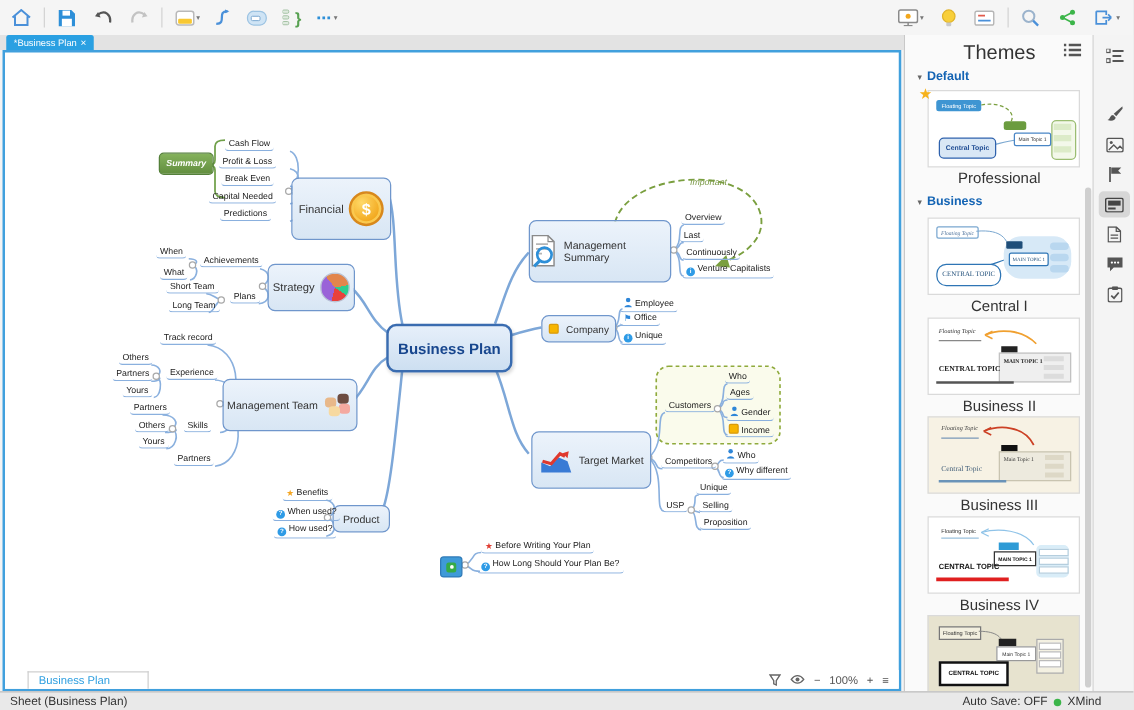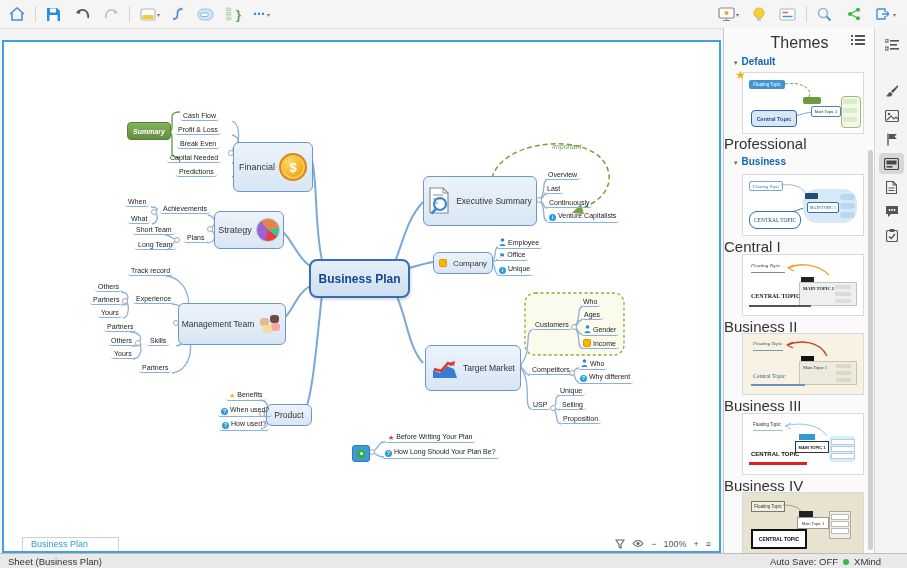--- a/index.html
+++ b/index.html
@@ -41,21 +41,21 @@
   .sheettab{margin-left:18px;height:13px;background:#fff;border:1px solid #cfcfcf;border-bottom:none;color:#2e9fe0;font-size:9px;display:flex;align-items:center;padding:0 30px 0 8px;}
   .zoomctl{margin-left:auto;display:flex;align-items:center;gap:7px;padding-right:8px;color:#555;font-size:9px;}
   .zoomctl span{cursor:default;}
   
   .panel{position:absolute;left:723px;top:28px;width:151px;height:525px;background:#fafafa;border-left:1px solid #c8c8c8;overflow:hidden;}
   .ptitle{position:absolute;left:0;top:6px;width:100%;text-align:center;font-size:16px;color:#333;}
   .plist-icon{position:absolute;right:10px;top:6px;}
   .psec{position:absolute;left:10px;font-size:10px;font-weight:bold;color:#1464b4;}
   .psec .tri{color:#666;font-size:7px;margin-right:4px;font-weight:normal;}
   .thumb{position:absolute;left:18px;width:120px;height:60px;background:#fff;border:1px solid #dadada;overflow:hidden;}
-  .tlabel{position:absolute;left:0;width:151px;text-align:left;font-size:15px;color:#333;}
+  .tlabel{position:absolute;left:0;width:151px;text-align:center;font-size:12px;color:#333;}
   .favstar{position:absolute;left:11px;font-size:12px;color:#f6b21b;z-index:3;}
   .t-chip{position:absolute;font-size:4.5px;white-space:nowrap;display:flex;align-items:center;justify-content:center;}
   .serif{font-family:"Liberation Serif","DejaVu Serif",serif;}
   .bar{position:absolute;}
   .pscroll{position:absolute;right:2px;top:122px;width:5px;height:400px;background:#cfcfcf;border-radius:3px;}
   
   .strip{position:absolute;left:874px;top:28px;width:33px;height:525px;background:#f4f4f4;border-left:1px solid #d6d6d6;}
   .sbtn{position:absolute;left:4px;width:25px;height:21px;display:flex;align-items:center;justify-content:center;border-radius:4px;}
   .sbtn.active{background:#d7d7d7;}
   
@@ -166,20 +166,26 @@
     </div>
     <div class="tb" style="margin-left:9px;margin-right:8px">
       <svg width="16" height="14" viewBox="0 0 16 14">
           <path d="M1 2 H9 V5 M9 9 V12 H1 V2" fill="none" stroke="#4a90d9" stroke-width="1.4"></path>
           <path d="M6 7 H13 M13 7 L10.5 4.5 M13 7 L10.5 9.5" stroke="#4a90d9" stroke-width="1.4" fill="none"></path>
         </svg>
       <span class="caret">▾</span>
     </div>
   </div>
 
+  <div class="tabbar">
+    <div class="doctab">
+      <span>*Business Plan</span>
+      <span class="x">×</span>
+    </div>
+  </div>
 
   <div class="canvas">
 
     <svg class="wires" width="715" height="494">
 
       <rect x="521" y="251" width="99" height="62" rx="10" fill="rgba(246,248,220,0.55)" stroke="#8faa3c" stroke-width="1.3" stroke-dasharray="3,2.5"></rect>
 
       <g fill="none" stroke="#7da7d8" stroke-width="2">
         <path d="M318,218 C310,182 314,136 307,114"></path>
         <path d="M306,224 C292,214 290,200 278,189"></path>
@@ -294,21 +300,21 @@
     </div>
 
     <div class="box" style="left:419px;top:134px;width:112px;height:48px;font-size:8.5px">
       <svg width="24" height="28" viewBox="0 0 24 28">
         <path d="M2 1 H15 L20 6 V26 H2 Z" fill="#fff" stroke="#8a8a8a" stroke-width="1.2"></path>
         <path d="M15 1 V6 H20" fill="none" stroke="#8a8a8a"></path>
         <path d="M5 8 H15 M5 12 H15 M5 16 H10" stroke="#b5b5b5" stroke-width="1.4"></path>
         <circle cx="12" cy="17" r="6" fill="none" stroke="#2d8fd8" stroke-width="2.2"></circle>
         <path d="M8 22 L3.5 26.5" stroke="#2d8fd8" stroke-width="2.6"></path>
       </svg>
-      <span>Executive Summary</span>
+      <span>Management Summary</span>
     </div>
 
     <div class="box" style="left:429px;top:210px;width:58px;height:20px;font-size:8px">
       <span class="mky"></span>
       <span>Company</span>
     </div>
 
     <div class="box" style="left:421px;top:303px;width:94px;height:44px;font-size:8.5px">
       <svg width="28" height="24" viewBox="0 0 28 24">
         <path d="M2 22 L2 14 L9 17 L16 10 L23 13 L26 22 Z" fill="#3a7bd5"></path>

